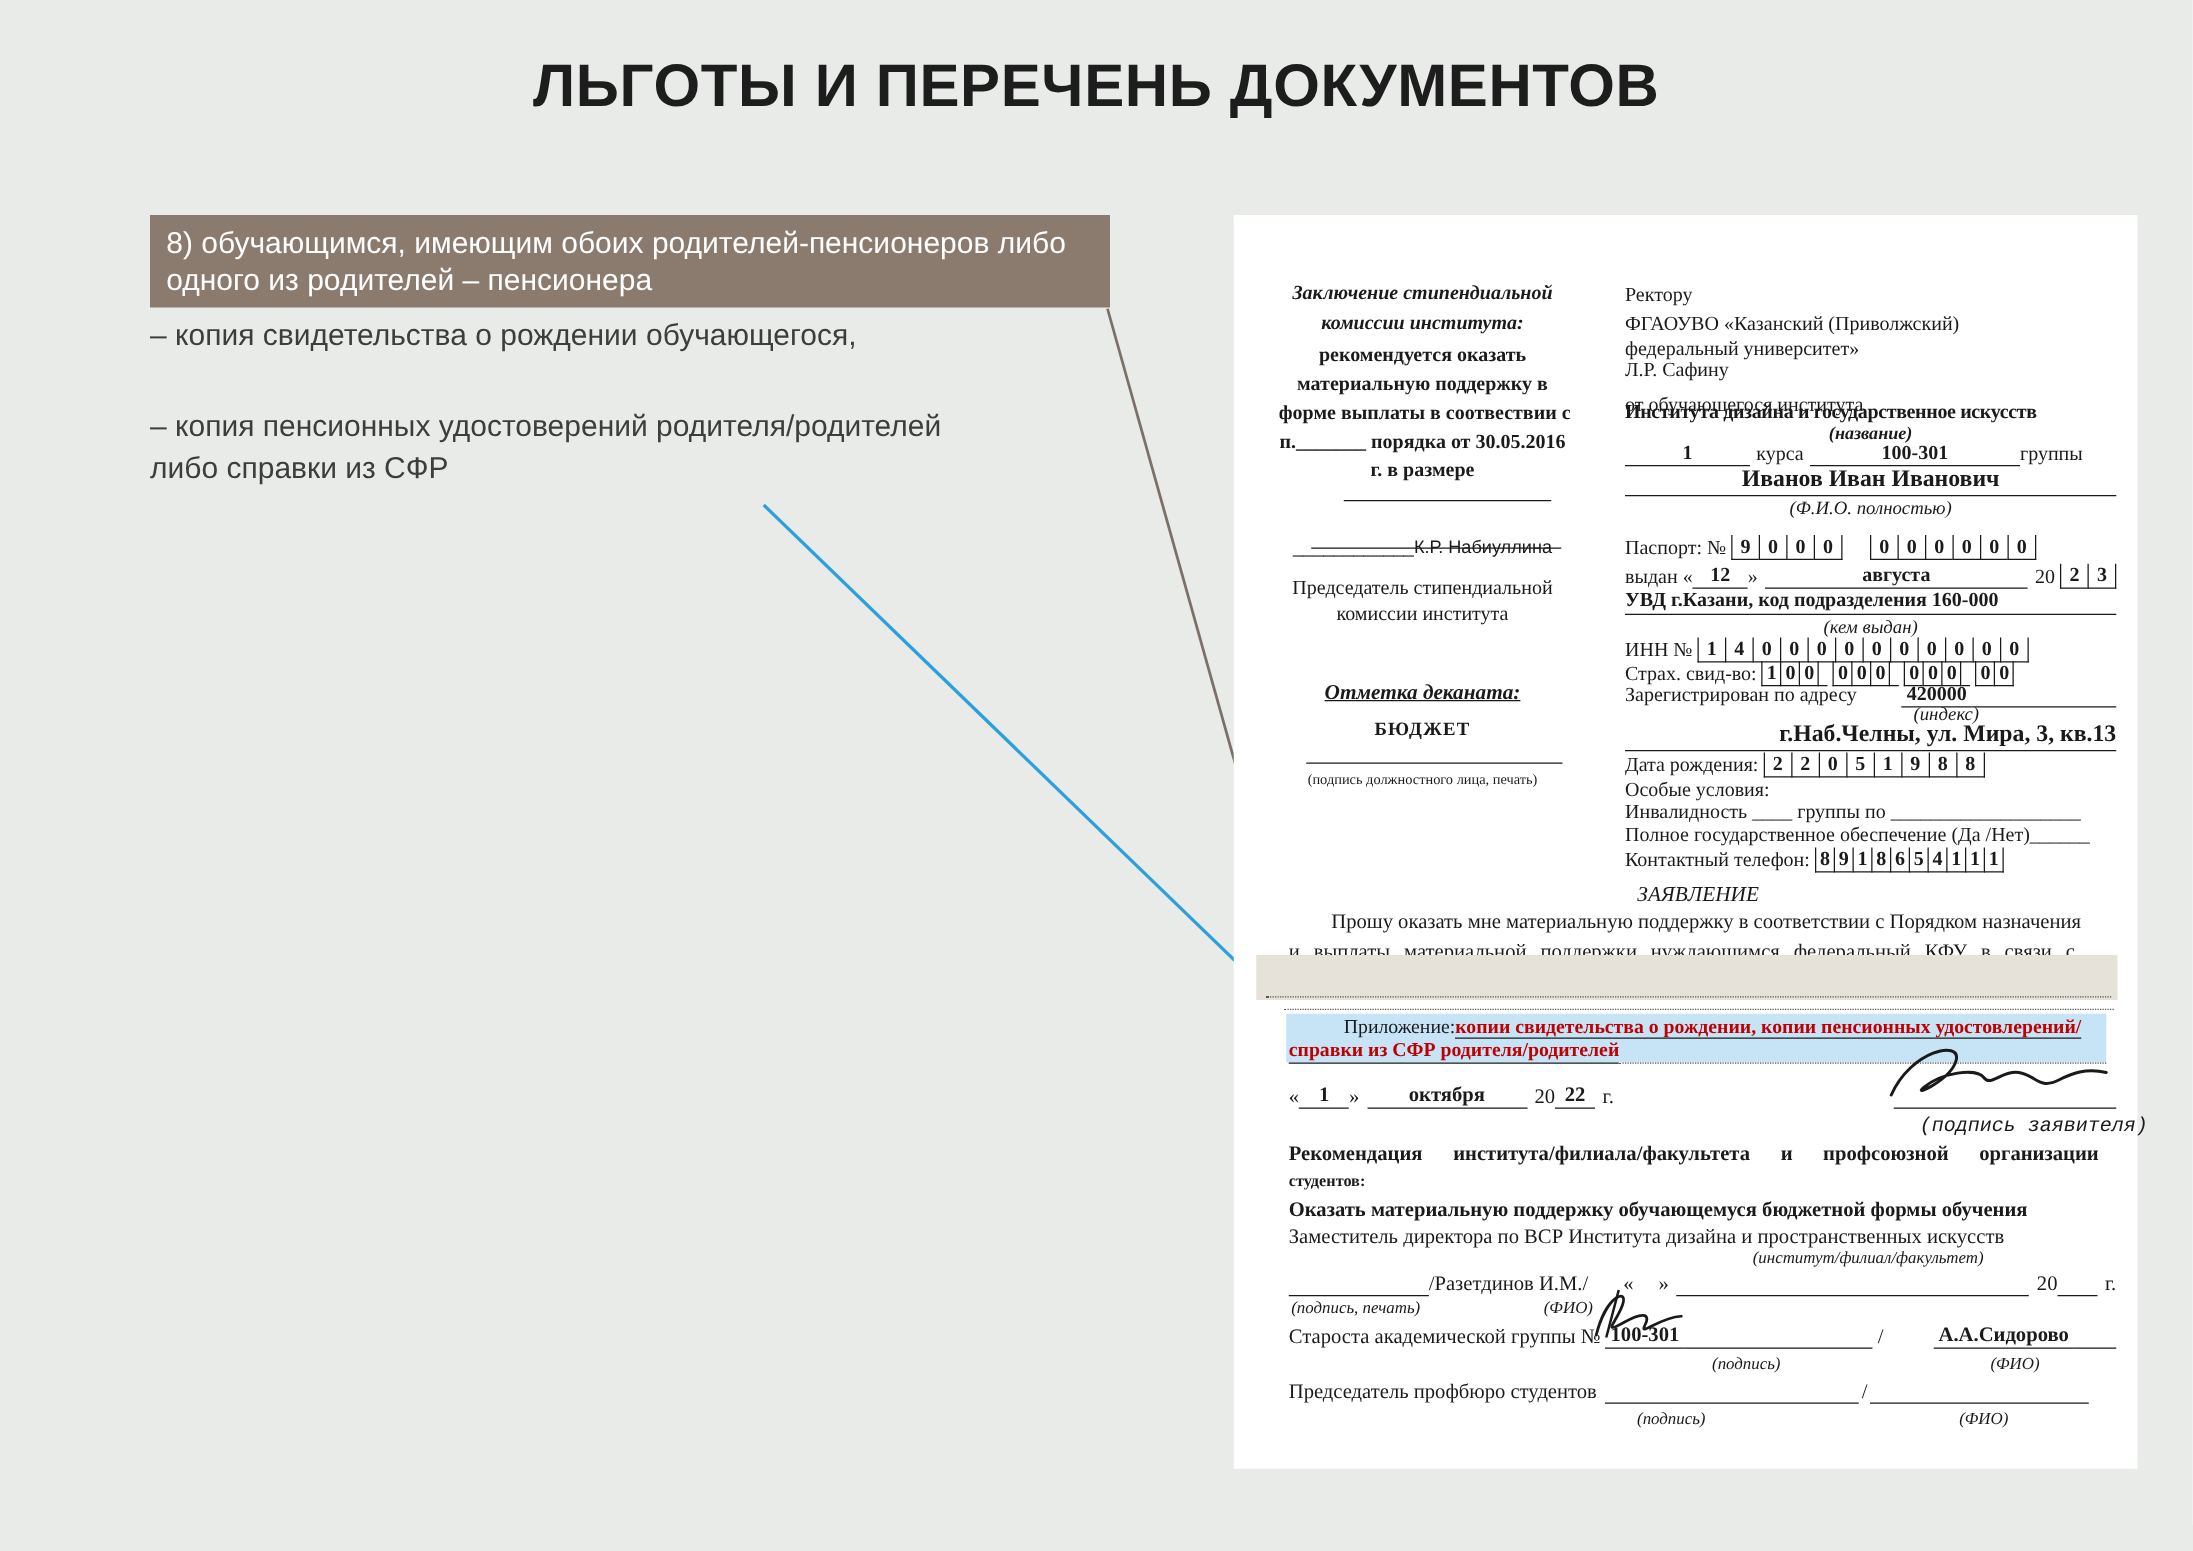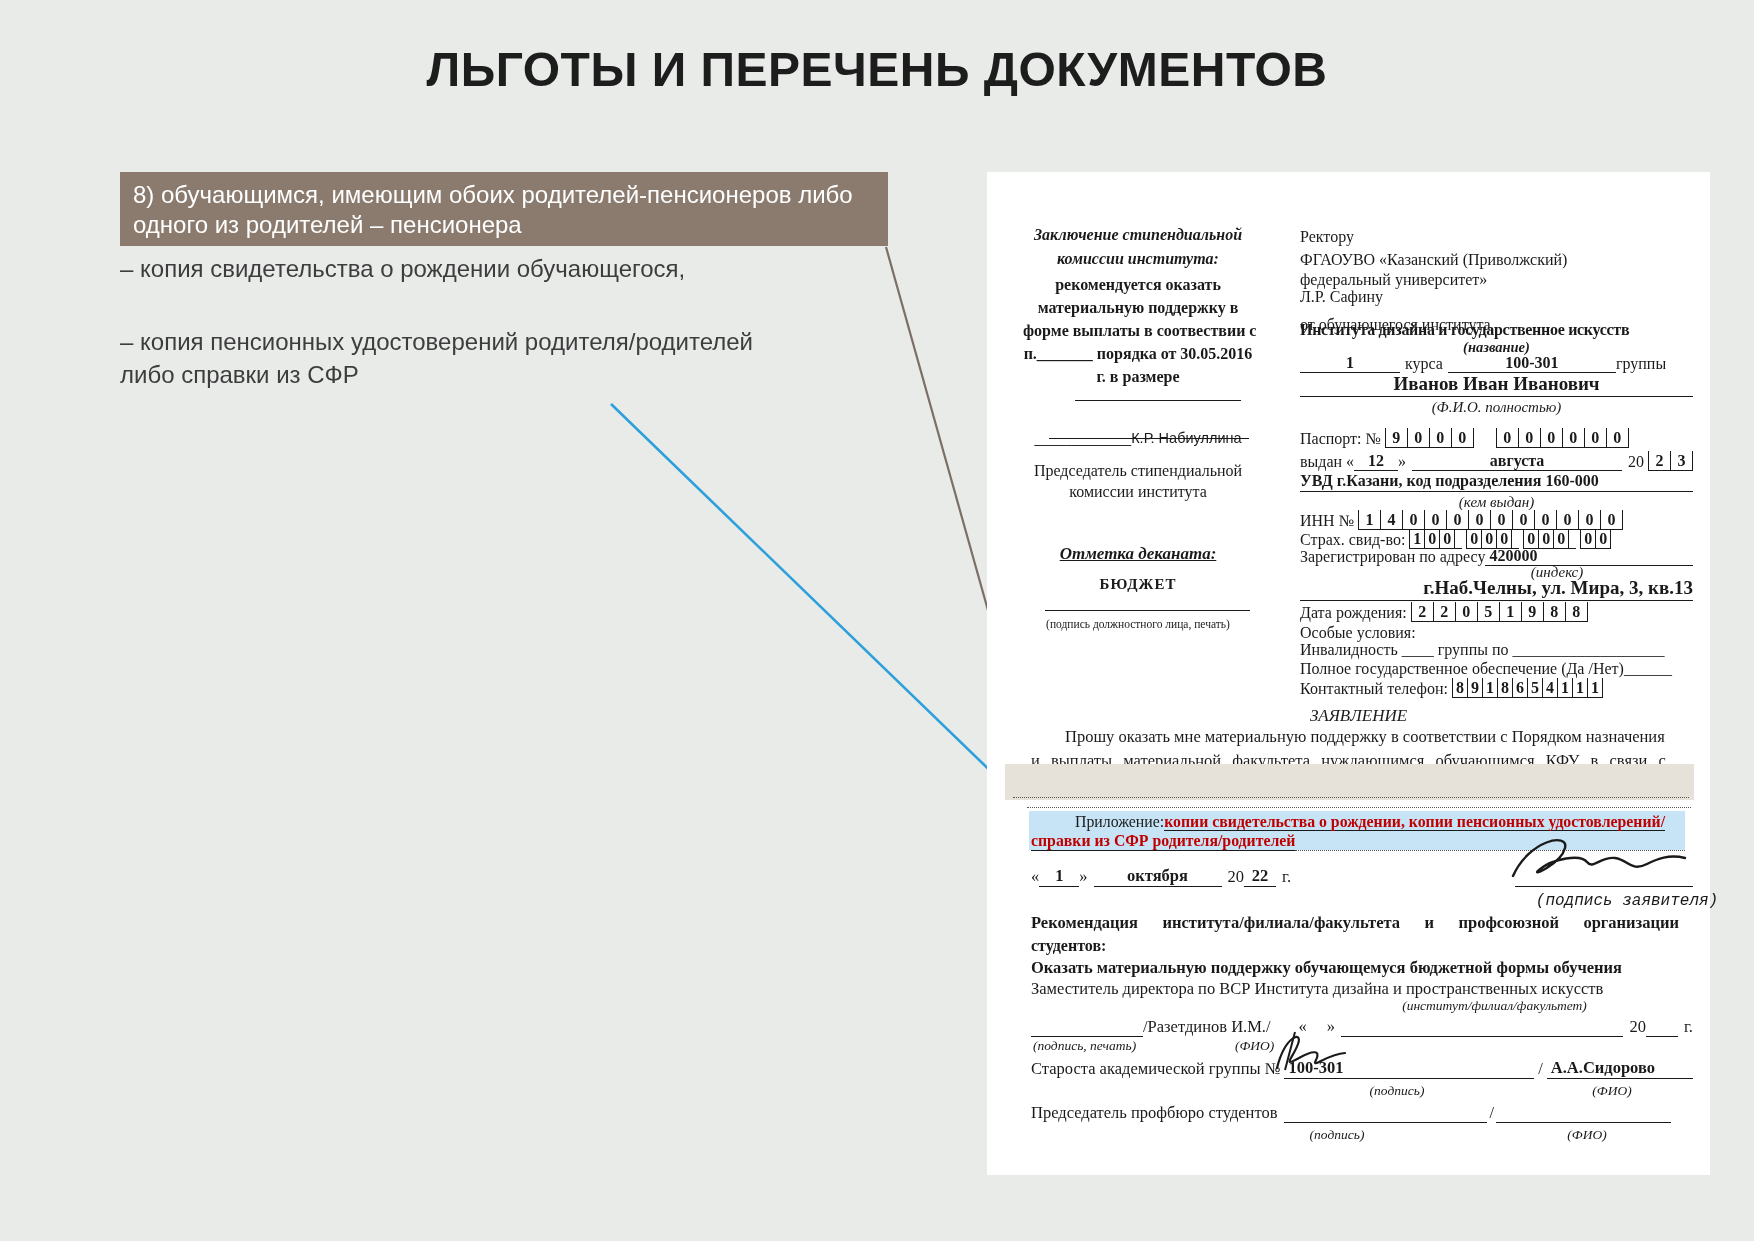--- a/index.html
+++ b/index.html
@@ -23,21 +23,21 @@
   .lf { left:0; width:723px; }
   .i { font-style:italic; } .b { font-weight:bold; } .bi { font-weight:bold; font-style:italic; }
   .small { font-size:11.5px; }
   .ctr { text-align:center; }
   .uline { border-bottom:1.4px solid #1a1a1a; height:14px; }
   .dotted { border-bottom:1.5px dotted #555; }
   .fx { display:flex; align-items:flex-end; }
   .blank { display:inline-block; border-bottom:1.4px solid #1a1a1a; text-align:center;
            font-weight:bold; }
   .ub { display:inline-block; border-bottom:1.4px solid #1a1a1a; height:15px; }
-  .bu { font-weight:bold; border-bottom:1.4px solid #1a1a1a; padding:0 4px; }
+  .bu { font-weight:bold; border-bottom:1.4px solid #1a1a1a; padding:0 4px;margin-left:36px; }
   .cg { display:inline-flex; align-items:flex-end; margin-left:4px; }
   .c { display:inline-block; min-width:15px; padding:0 3px; text-align:center; font-weight:bold;
        border-left:1.5px solid #1a1a1a; border-bottom:1.5px solid #1a1a1a; line-height:19px; }
   .cg .c:last-child { border-right:1.5px solid #1a1a1a; }
   .sm .c { min-width:10px; padding:0 2px; }
   .sep { width:7px; border-bottom:1.5px solid #1a1a1a; height:10px; display:inline-block; }
   .gap { display:inline-block; width:18px; }
   .redtx { font-weight:bold; }
   .fill { flex:1; border-bottom:1.4px solid #1a1a1a; height:15px; }
   .filldot { flex:1; border-bottom:1.5px dotted #555; height:15px; }
@@ -215,21 +215,21 @@
           <span class="c">5</span>
           <span class="c">4</span>
           <span class="c">1</span>
           <span class="c">1</span>
           <span class="c">1</span>
         </span>
     </div>
 
     <div class="al lf i ctr" style="top:534px; font-size:17px; text-indent:20px;">ЗАЯВЛЕНИЕ</div>
     <div class="al" style="top:555px; left:44px; width:650px; white-space:normal; font-size:16.5px; text-indent:34px;">Прошу оказать мне материальную поддержку в соответствии с Порядком назначения</div>
-    <div class="al" style="top:579px; left:44px; width:650px; white-space:normal; font-size:16.5px; word-spacing:7px;">и выплаты материальной факультета нуждающимся обучающимся КФУ в связи с</div>
+    <div class="al" style="top:579px; left:44px; width:650px; white-space:normal; font-size:16.5px; word-spacing:7px;">и выплаты материальной поддержки нуждающимся федеральный КФУ в связи с</div>
 
     <div class="hl" style="top: 592px; left: 18px; width: 689px; height: 36px; background: rgb(230, 226, 218);"></div>
     <div class="al dotted" style="top:612px; left:26px; width:676px; height:13px;"></div>
     <div class="al dotted" style="top:622px; left:40px; width:664px; height:13px;"></div>
 
     <div class="hl" style="top: 639px; left: 42px; width: 656px; height: 39px; background: rgb(198, 228, 246);"></div>
     <div class="al" style="top:641px; left:88px; font-size:15.8px;">
       <span>Приложение:</span><span class="redtx" style="border-bottom: 1.4px solid rgb(26, 26, 26); color: rgb(192, 0, 0);">копии свидетельства о рождении, копии пенсионных удостовлерений/</span>
     </div>
     <div class="al fx" style="top:660px; left:44px; width:654px; font-size:15.8px;">
@@ -247,21 +247,21 @@
       <span style="margin-left:6px;">г.</span>
     </div>
 
     <svg class="sig" style="top:660px; left:516px;" width="200" height="52" viewBox="0 0 200 52">
       <path d="M10,44 C26,8 66,0 62,16 C58,32 26,46 36,38 C50,26 78,22 84,30 C90,38 98,24 112,26 C126,28 128,40 144,32 C154,27 166,22 182,26" fill="none" stroke="#1a1a1a" stroke-width="2.4" stroke-linecap="round"></path>
     </svg>
     <div class="al uline" style="top:700px; left:528px; width:178px;"></div>
     <div class="al i ctr" style="top:720px; left:540px; width:200px; font-size:16px;font-family:Liberation Mono, monospace;">(подпись заявителя)</div>
 
     <div class="al b just" style="top:741px; left:44px; width:648px; font-size:16.5px;">Рекомендация института/филиала/факультета и профсоюзной организации</div>
-    <div class="al b" style="top:765px; left:44px; font-size:16px;">студентов:</div>
+    <div class="al b" style="top:765px; left:44px; font-size:13px;">студентов:</div>
     <div class="al b" style="top:786px; left:44px; font-size:16.5px;">Оказать материальную поддержку обучающемуся бюджетной формы обучения</div>
     <div class="al" style="top:807px; left:44px; font-size:16.5px;">Заместитель директора по ВСР Института дизайна и пространственных искусств</div>
     <div class="al i ctr" style="top:826px; left:400px; width:215px; font-size:13.5px;">(институт/филиал/факультет)</div>
 
     <div class="al fx" style="top:845px; left:44px; width:662px; font-size:16.5px;">
       <span class="ub" style="width:112px;"></span>
       <span>/Разетдинов И.М./</span>
       <span style="width:28px;"></span>
       <span>«</span>
       <span style="width:20px;"></span>

